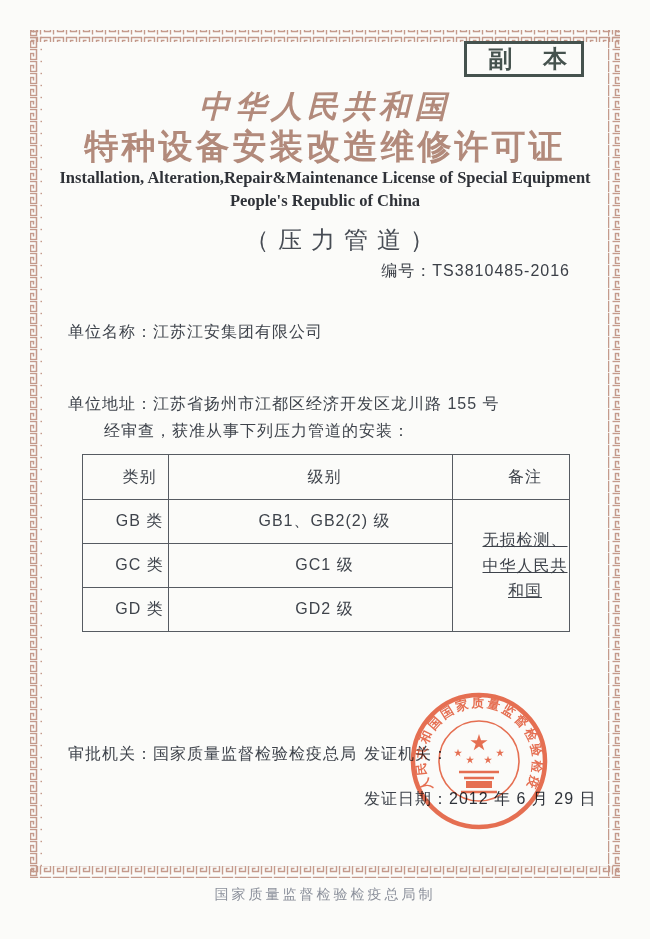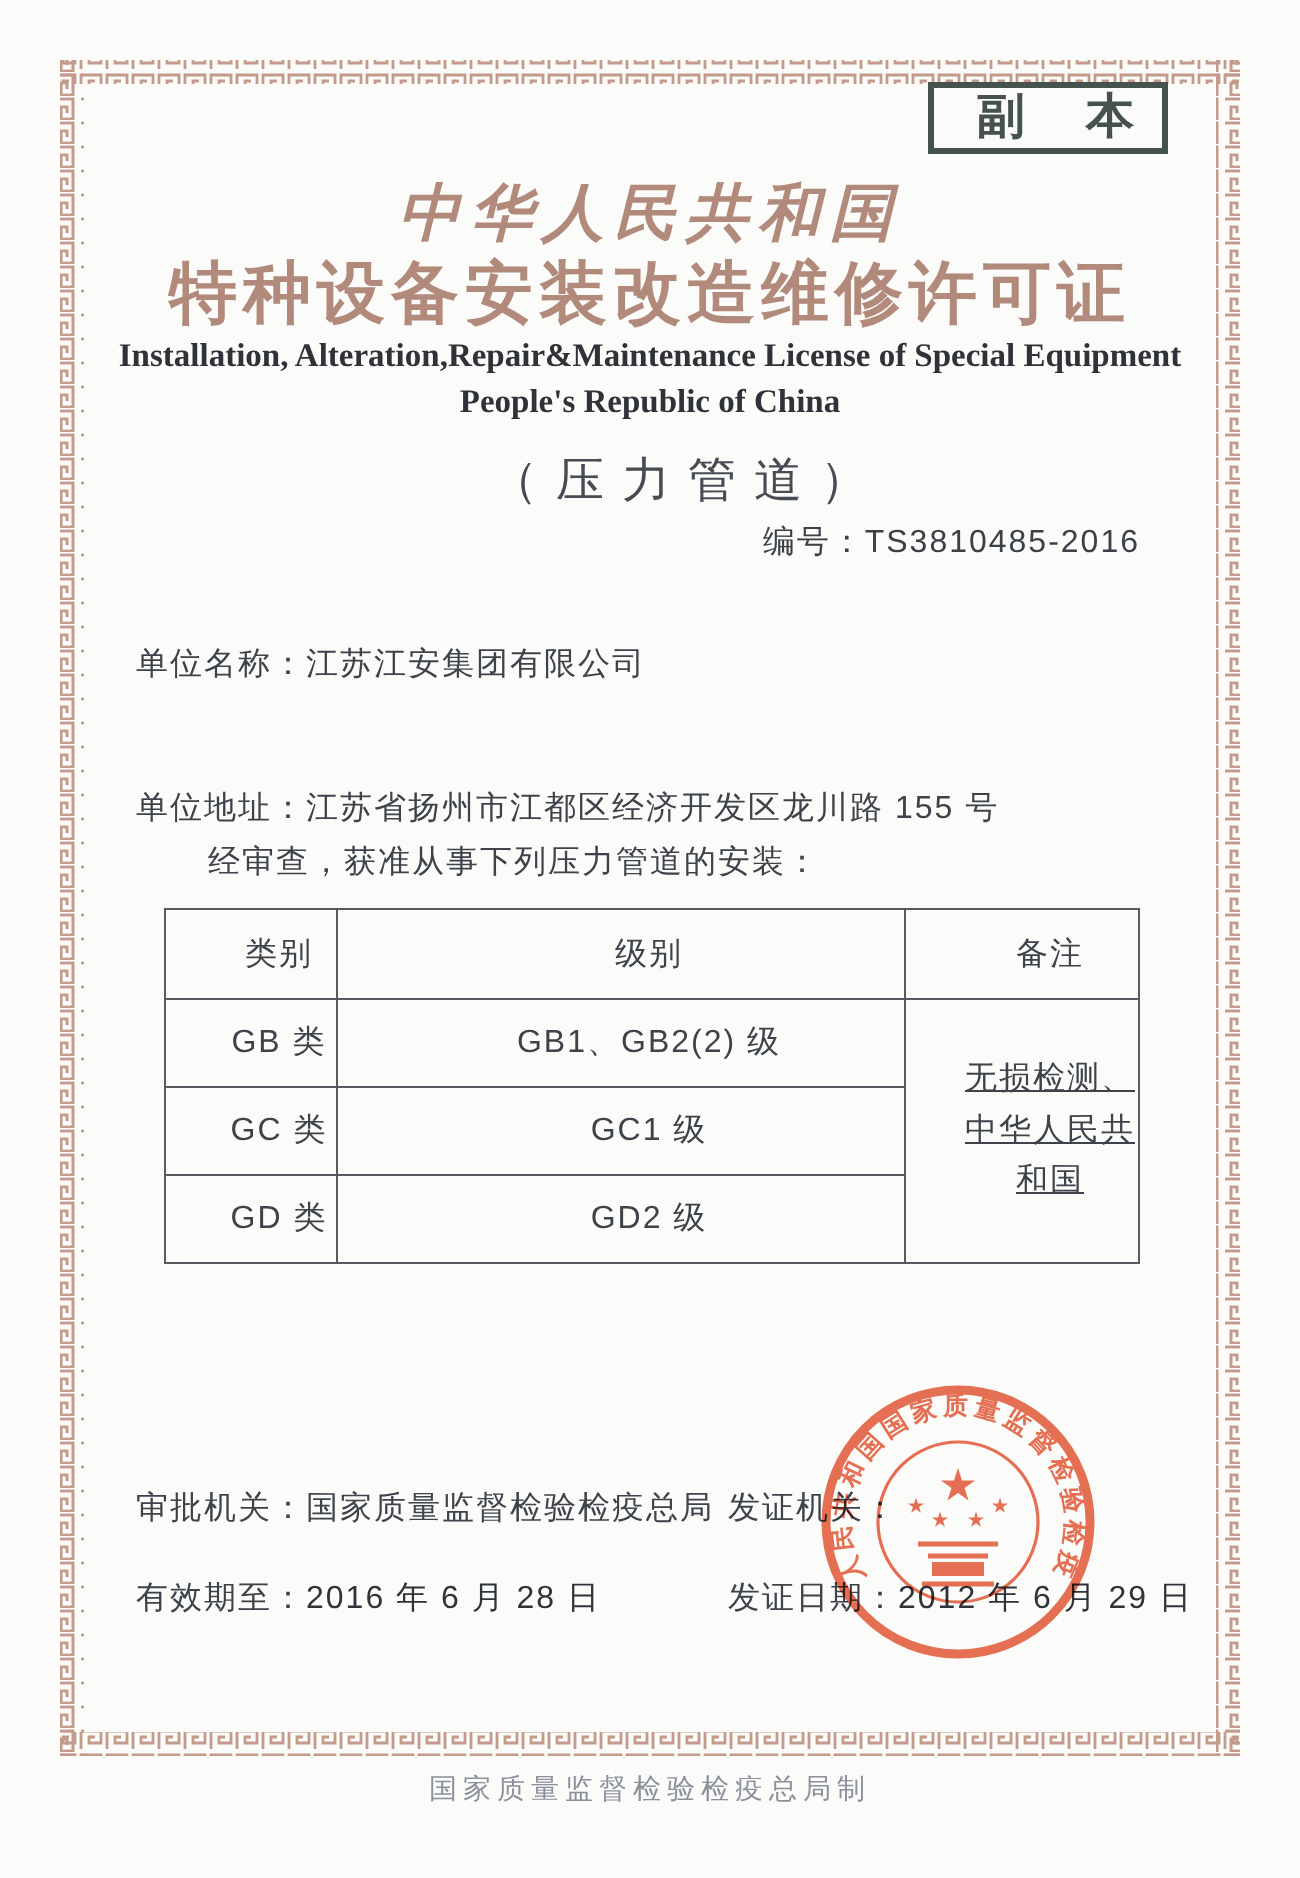--- a/index.html
+++ b/index.html
@@ -135,21 +135,20 @@
           <td>GD 类</td>
           <td>GD2 级</td>
         </tr>
       </tbody>
     </table>
 
     <div class="field-line approval"><span>审批机关：</span><span>国家质量监督检验检疫总局</span></div>
 
     <div class="field-line issuer"><span>发证机关：</span></div>
 
-    <div class="field-line valid"><span>有效期至：</span><span class="date-num">2016 年 6 月 28 日</span></div>
 
     <div class="field-line issue-date"><span>发证日期：</span><span class="date-num">2012 年 6 月 29 日</span></div>
 
     <svg class="seal" viewBox="-80 -80 160 160" aria-hidden="true">
       <defs>
         <path id="sealArc" d="M -46.8 27 A 54 54 0 1 1 46.8 27" fill="none"></path>
         <path id="star" d="M0,-1 L0.2245,-0.309 0.951,-0.309 0.363,0.118 0.588,0.809 0,0.382 -0.588,0.809 -0.363,0.118 -0.951,-0.309 -0.2245,-0.309 Z"></path>
       </defs>
       <circle r="66" fill="none" stroke="#e25b3a" stroke-width="4.5"></circle>
       <text fill="#e25b3a" font-size="12.5" letter-spacing="2.6" font-weight="bold" font-family="Liberation Sans, sans-serif">

